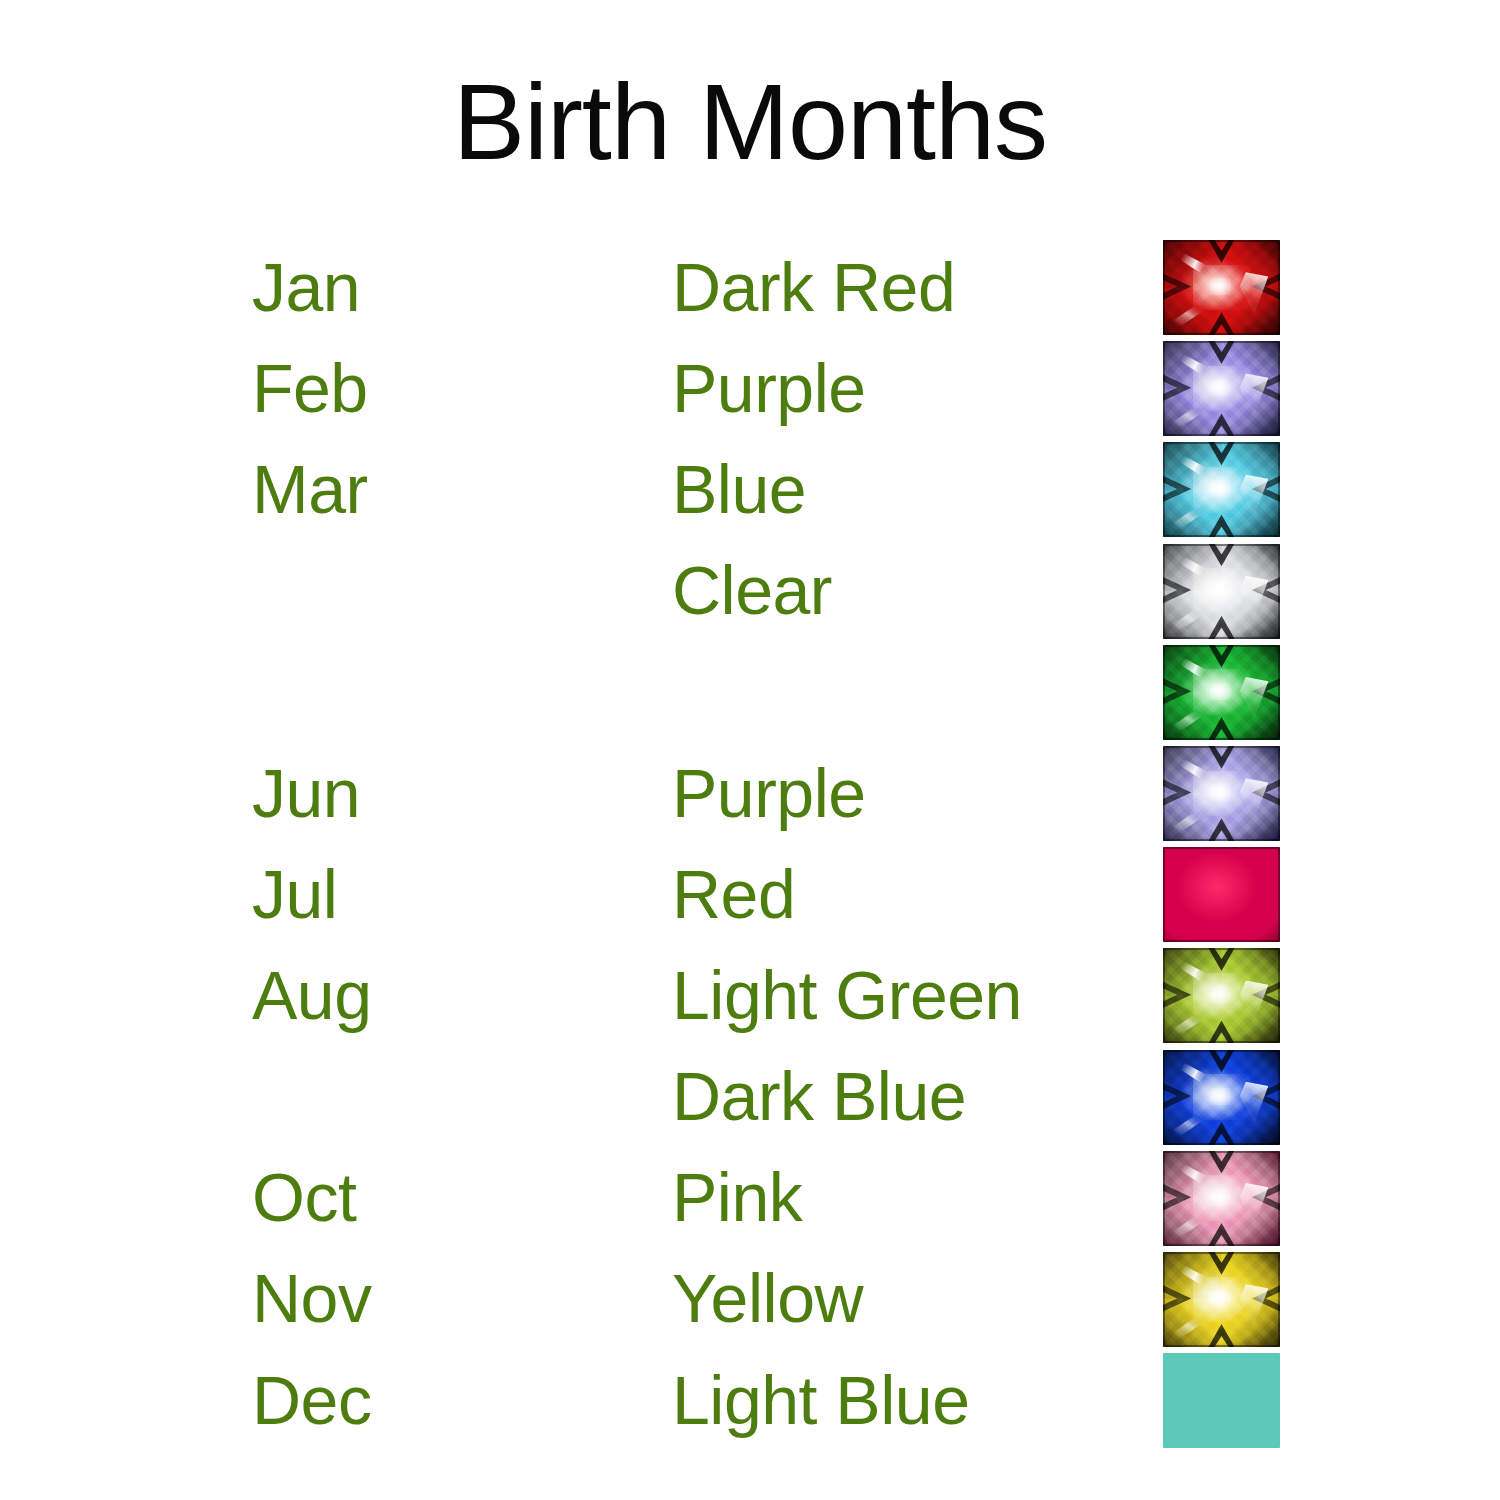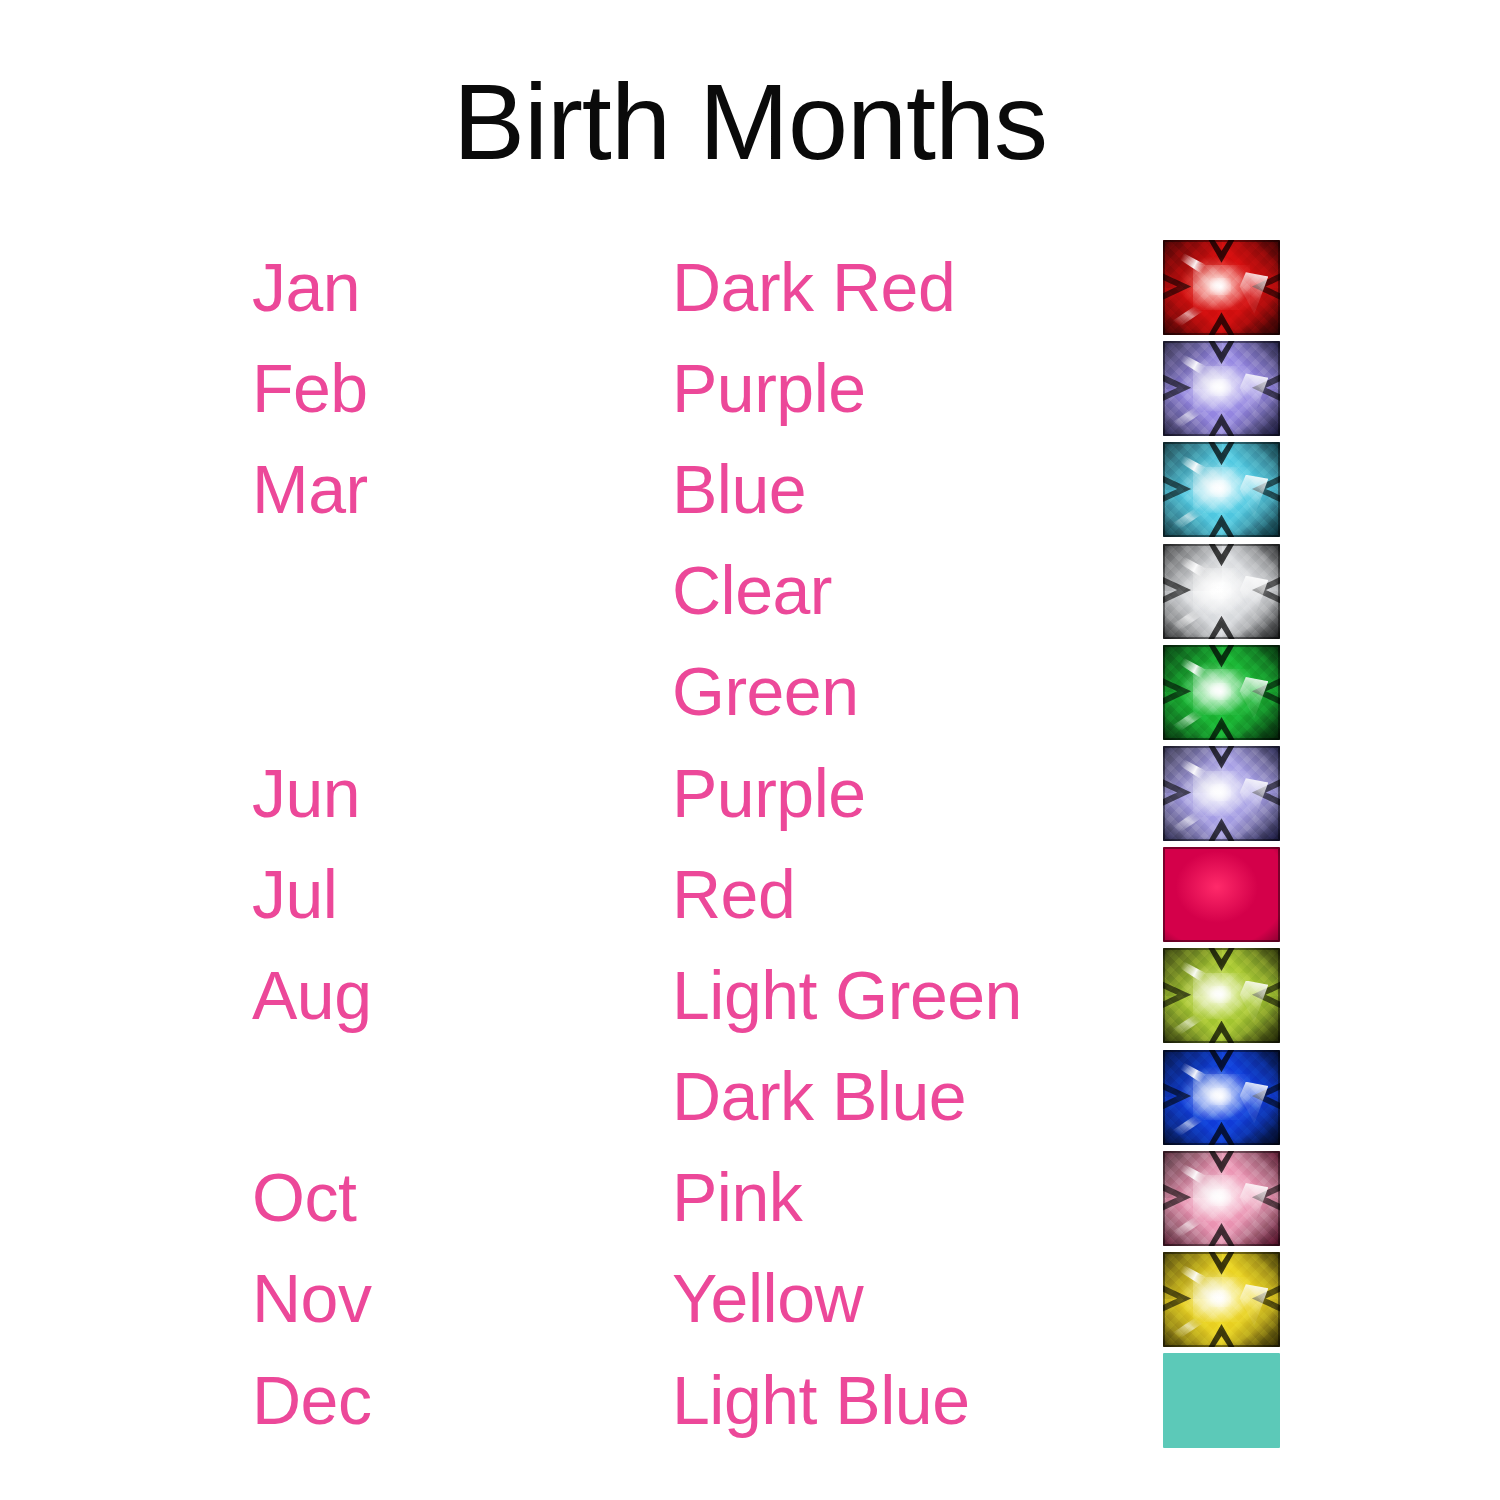--- a/index.html
+++ b/index.html
@@ -51,21 +51,21 @@
   .cell-month,
   .cell-color {
     position: absolute;
     top: 0;
     height: 101.2px;
     display: flex;
     align-items: center;
     font-size: 68px;
     line-height: 78px;
     font-weight: 400;
-    color: #ec4899;
+    color: #4d7c0f;
     white-space: nowrap;
     letter-spacing: -0.5px;
   }
 
   .cell-month { left: 252px; }
   .cell-color { left: 672px; }
 
   
   .cell-gem {
     position: absolute;
@@ -282,21 +282,20 @@
               <div class="f spec2"></div>
               <div class="f spec3"></div>
               <div class="f spec4"></div>
               <div class="grid"></div>
               <div class="edge"></div>
             </div>
           </div>
         </div>
       </div>
       <div class="row">
-        <div class="cell-color">Green</div>
         <div class="cell-gem">
           <div class="gem">
             <div class="facets">
               <div class="base" style="background: radial-gradient(at 44% 46%, rgb(180, 245, 189) 0%, rgb(30, 194, 58) 38%, rgb(30, 194, 58) 66%, rgb(6, 64, 15) 100%);"></div>
               <div class="f c-tl"></div>
               <div class="f c-tr"></div>
               <div class="f c-bl"></div>
               <div class="f c-br"></div>
               <div class="f tablefacet"></div>
               <div class="f chev-t"></div>

